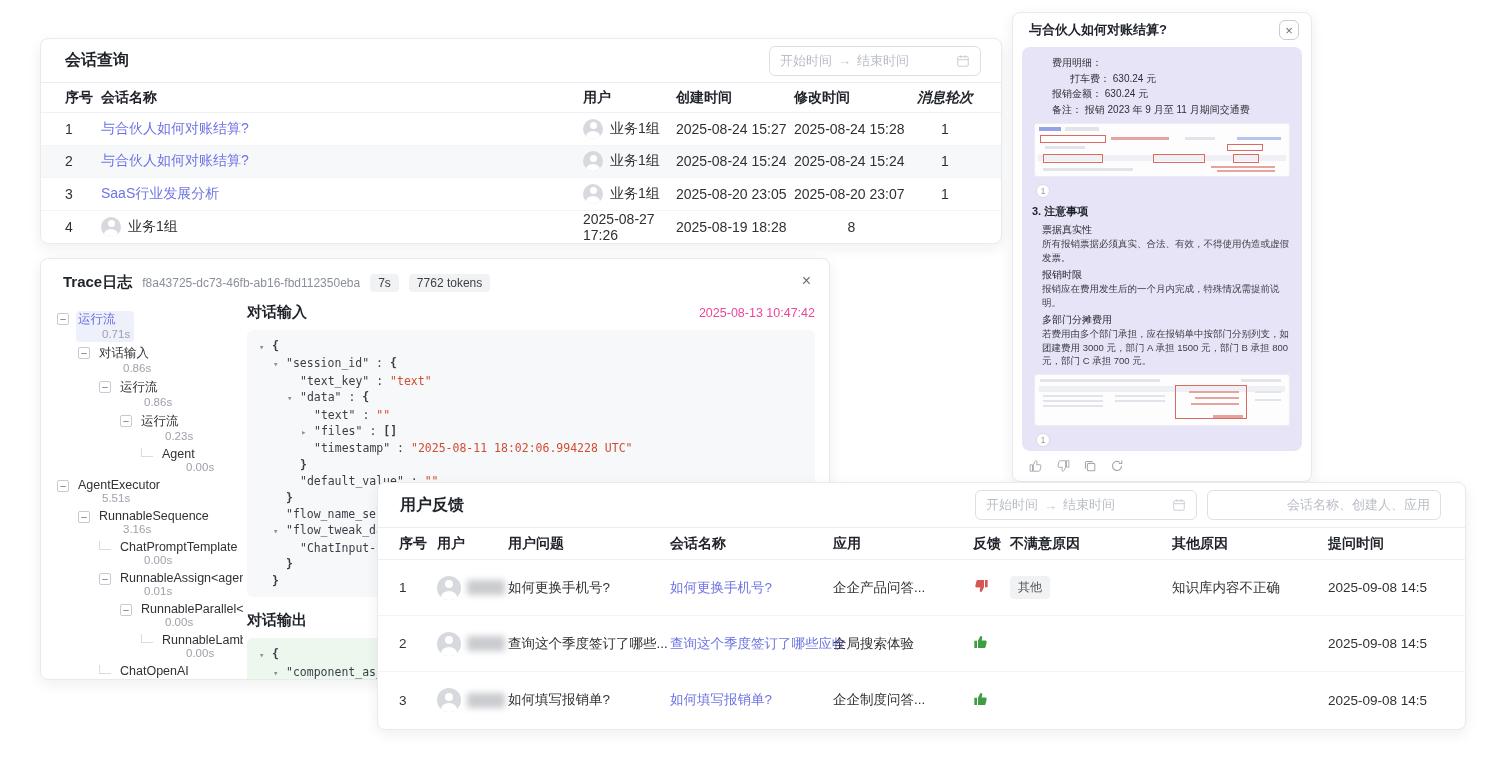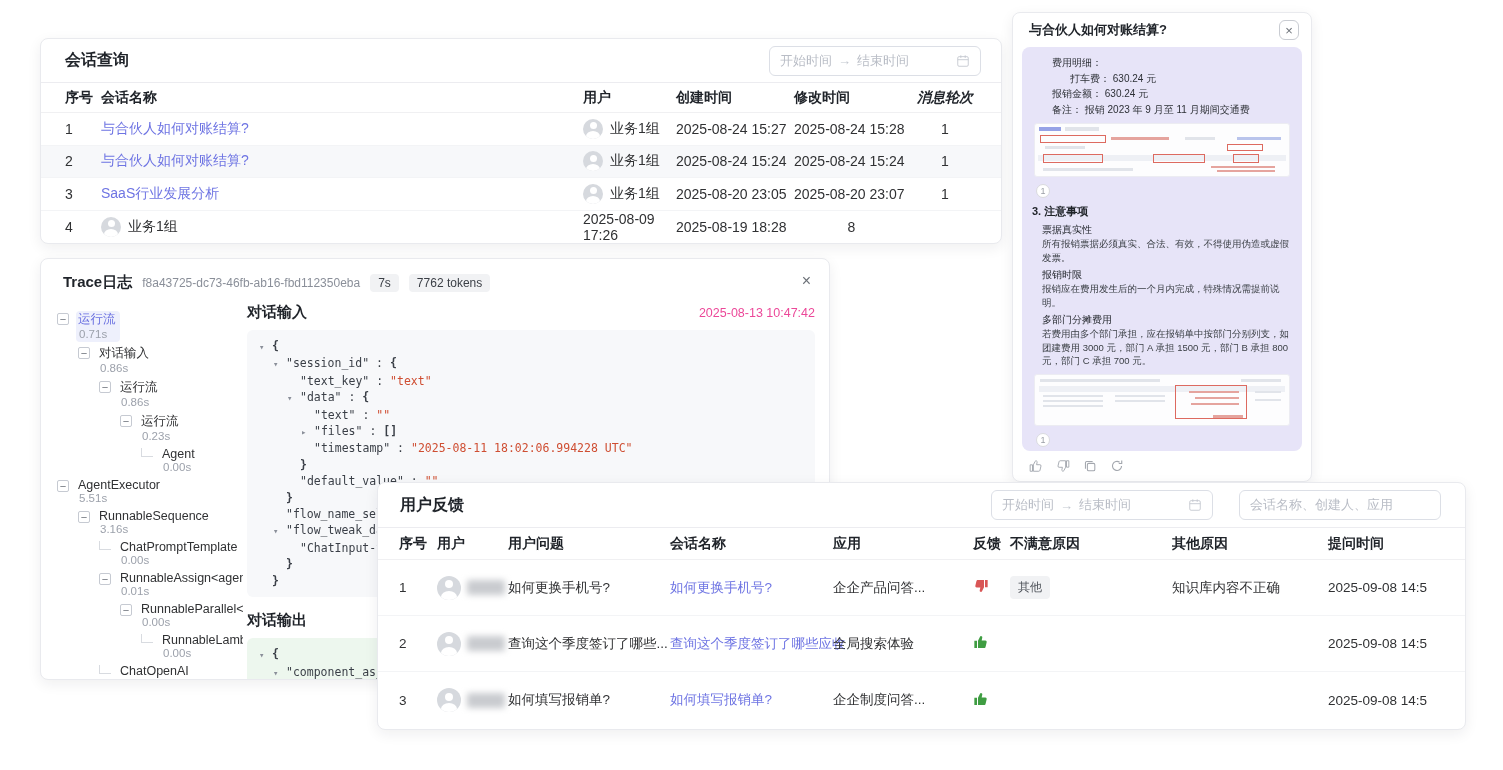--- a/index.html
+++ b/index.html
@@ -45,21 +45,21 @@
   .tp-uuid { font-size:12px; color:#8a8f99; }
   .badge { background:#f1f2f4; border-radius:4px; padding:2px 8px; font-size:12px; color:#3b3f46; }
   .tp-close { margin-left:auto; color:#6b7077; font-size:16px; line-height:16px; cursor:pointer; align-self:flex-start; }
   .tp-tree { position:absolute; left:14px; top:52px; width:192px; }
   .t-node { position:relative; display:flex; gap:7px; margin-bottom:3px; cursor:pointer; }
   .t-box { flex:none; width:12px; height:12px; margin-top:2px; border:1px solid #c6cad2; border-radius:2px;
            color:#6d727b; font-size:11px; line-height:10px; text-align:center; background:#fff; }
   .t-leaf { flex:none; width:12px; height:9px; border-left:1px solid #d8dbe0; border-bottom:1px solid #d8dbe0; margin-top:1px; }
   .t-body { border-radius:4px; padding:0 4px 2px 2px; min-width:0; }
   .t-label { font-size:12.5px; color:#303133; white-space:nowrap; overflow:hidden; }
-  .t-time { font-size:11.5px; color:#9ca1ab; padding-left:1px; }
+  .t-time { font-size:11.5px; color:#9ca1ab; padding-left:1px;margin-left:23px; }
   .t-sel .t-body { background:#eef0fc; }
   .t-sel .t-label { color:#6a70e0; }
   .tp-content { position:absolute; left:206px; top:44px; width:568px; }
   .tc-headrow { display:flex; align-items:center; }
   .tc-heading { font-size:15px; font-weight:bold; color:#1f2329; }
   .tc-time { margin-left:auto; font-size:12.5px; color:#ec4899; }
   .json-block { margin-top:8px; border-radius:6px; padding:8px 10px; font-family:"DejaVu Sans Mono",monospace; font-size:11.5px; }
   .json-gray { background:#f7f8fa; }
   .json-green { background:#edf7ee; }
   .j-line { line-height:16.4px; white-space:nowrap; }
@@ -92,21 +92,21 @@
   .note-title { font-size:10px; font-weight:normal; padding-left:10px; margin-top:4px; color:#1f2329; }
   .note-body { font-size:9.5px; line-height:13.5px; padding-left:10px; color:#3c4046; }
   .ch-actions { flex:none; height:30px; display:flex; align-items:center; gap:13px; padding:0 16px; color:#a3a7ae; }
   .act-ico { width:14px; height:14px; cursor:pointer; color:#a3a7ae; }
 
   
   #feedback-panel { left:377px; top:482px; width:1089px; height:248px; overflow:hidden; z-index:30; }
   .fp-strip { height:45px; display:flex; align-items:center; padding:0 24px 0 22px; border-bottom:1px solid #ececf0; }
   .fp-title { font-size:16px; font-weight:bold; color:#1f2329; }
   .fp-strip .range-input { margin-left:auto; width:222px; }
-  .fp-strip .search-input { margin-left:26px; width:202px; }
+  .fp-strip .search-input { margin-left:10px; width:234px;justify-content:flex-end; }
   .f-grid { display:grid; grid-template-columns:38px 71px 162px 163px 140px 37px 162px 156px 1fr; padding-left:21px; align-items:center; }
   .f-head { height:32px; font-weight:bold; font-size:14px; color:#1f2329; border-bottom:1px solid #f0f0f2; }
   .f-row { height:56px; font-size:13.5px; color:#303133; border-bottom:1px solid #f3f4f6; }
   .f-row:last-child { border-bottom:none; }
   .f-user { display:flex; align-items:center; gap:6px; }
   .f-user .avatar { width:24px; height:24px; }
   .f-user .avatar::before { top:4.5px; left:8px; width:8px; height:8px; }
   .f-user .avatar::after { top:15px; left:4px; width:16px; height:12px; }
   .blur-name { width:38px; height:15px; background:#c9cbcf; filter:blur(3px); border-radius:2px; }
   .f-q, .f-s, .f-app { white-space:nowrap; overflow:hidden; }
@@ -176,21 +176,21 @@
           <div>2025-08-20 23:05</div>
           <div>2025-08-20 23:07</div>
           <div class="s-turns">1</div>
         </div>
         <div class="s-grid s-row">
           <div>4</div>
           <div class="s-user">
             <span class="avatar"></span>
             <span>业务1组</span>
           </div>
-          <div>2025-08-09 17:26</div>
+          <div>2025-08-27 17:26</div>
           <div>2025-08-19 18:28</div>
           <div class="s-turns">8</div>
         </div>
       </div>
   </div>
 
   <div class="panel" id="trace-panel">
     <div class="tp-header">
       <span class="tp-title">Trace日志</span>
       <span class="tp-uuid">f8a43725-dc73-46fb-ab16-fbd112350eba</span>

